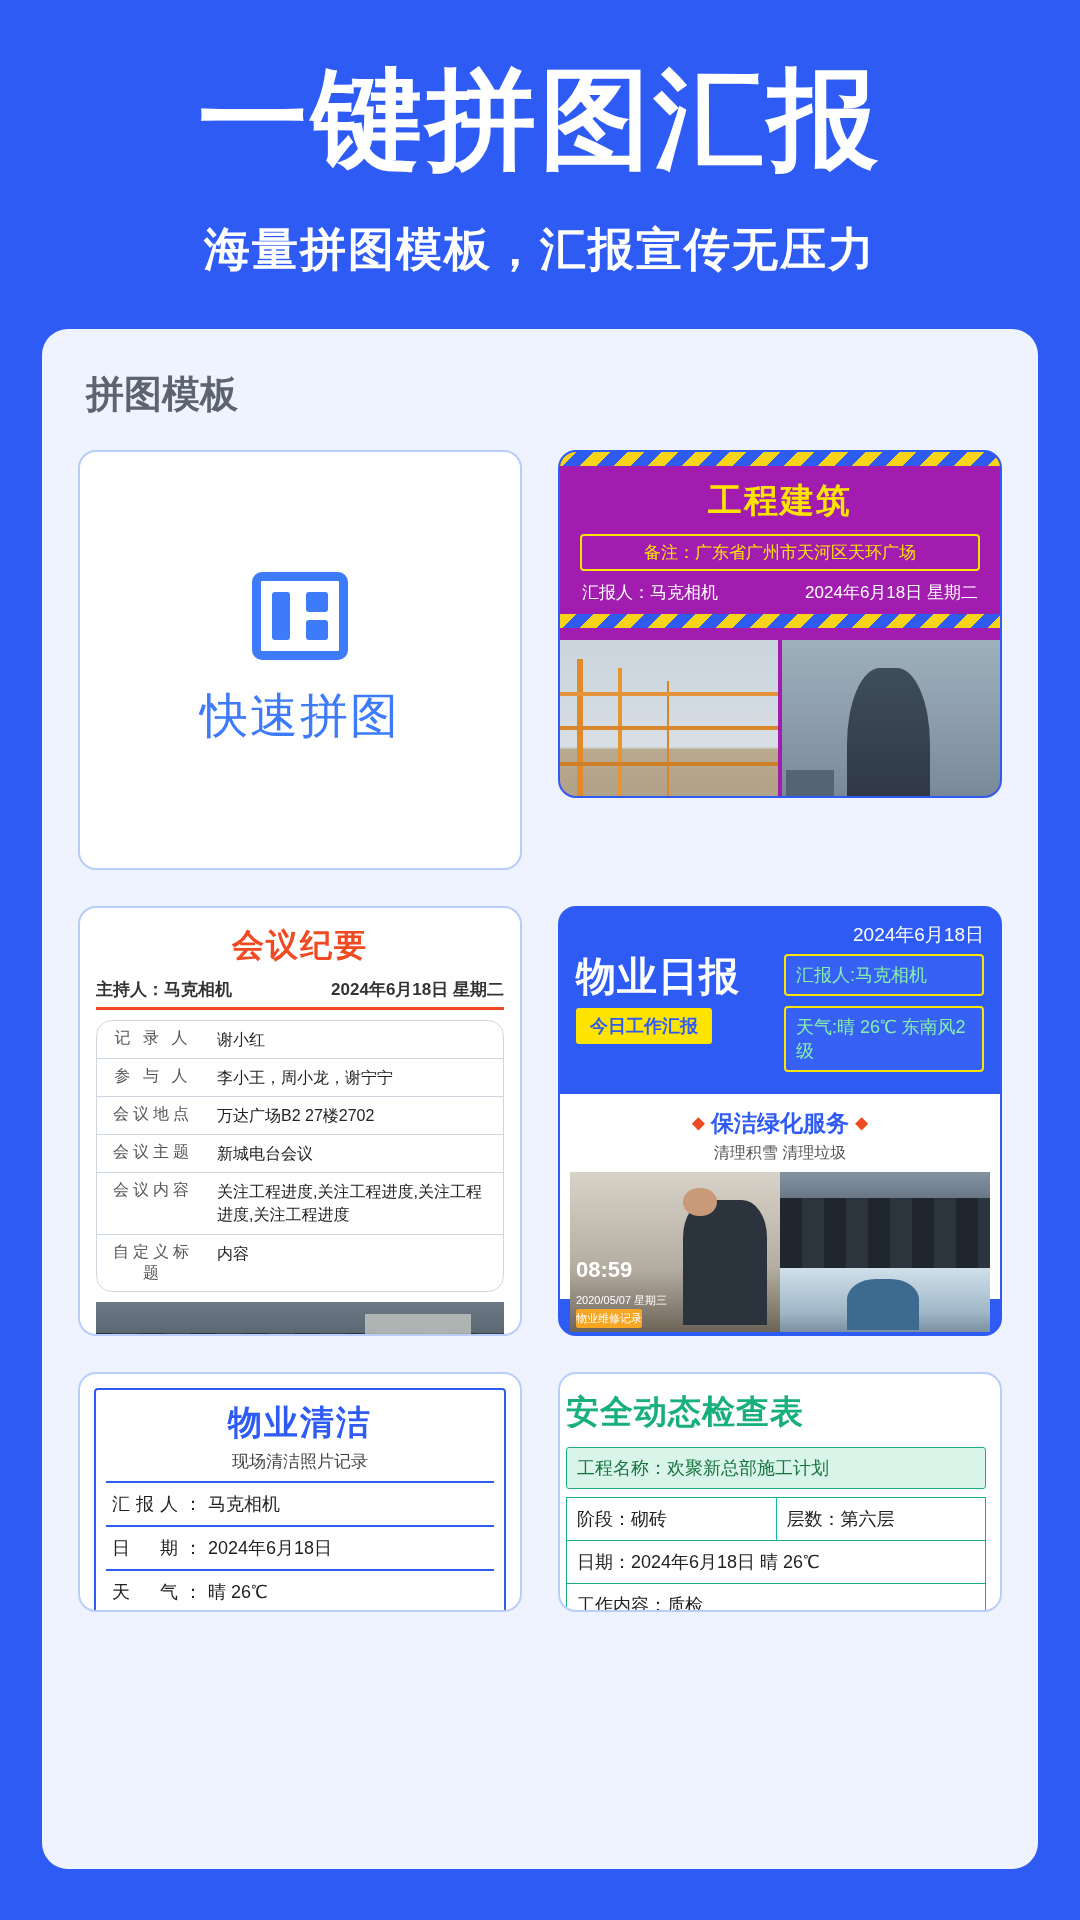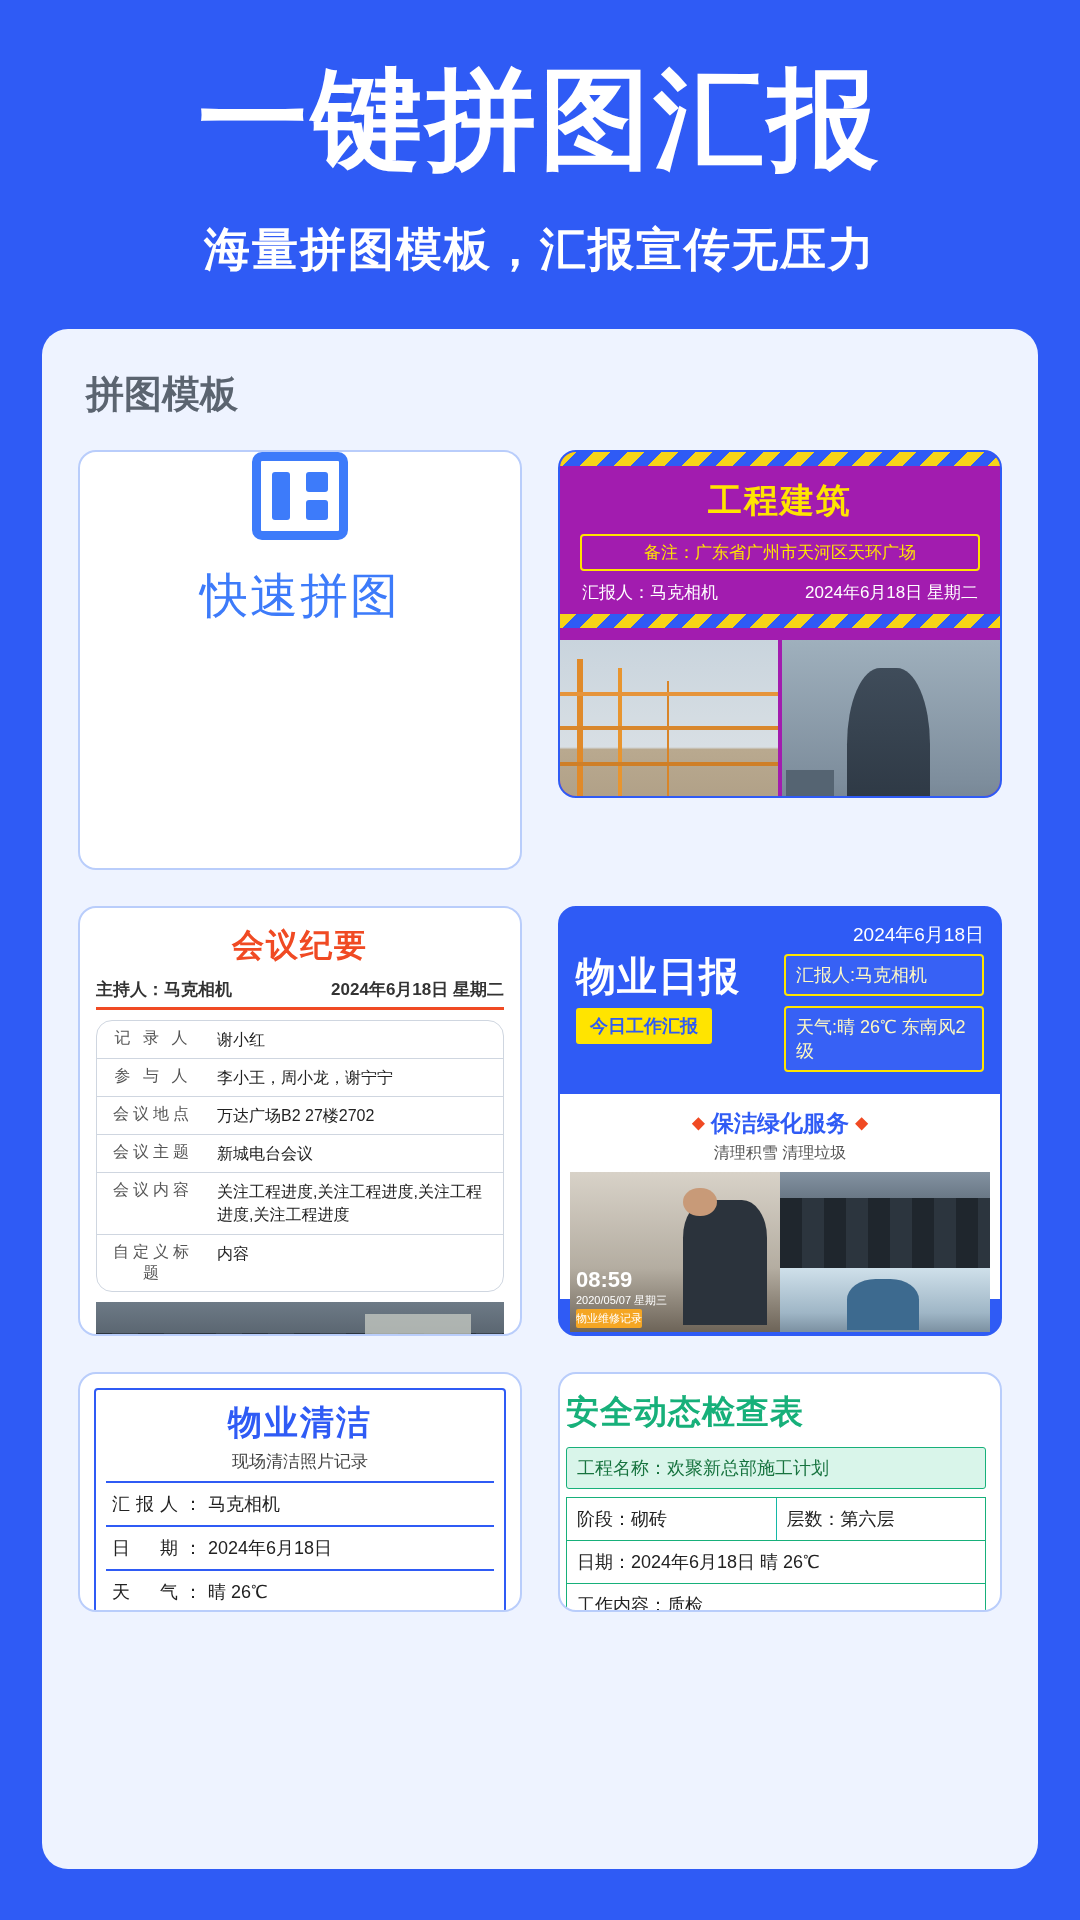--- a/index.html
+++ b/index.html
@@ -53,21 +53,21 @@
     border: 2px solid #b9cdfb;
     border-radius: 18px;
     overflow: hidden;
     position: relative;
   }
 
   
   .card-quick {
     height: 420px;
     display: flex; flex-direction: column;
-    align-items: center; 
+    align-items: center; justify-content: center;
     gap: 24px;
   }
   .quick-icon { width: 96px; height: 88px; position: relative; }
   .quick-icon .frame {
     position: absolute; inset: 0;
     border: 9px solid #3d7bfa; border-radius: 10px;
   }
   .quick-icon .bar {
     position: absolute; left: 20px; top: 20px;
     width: 18px; height: 48px; background: #3d7bfa; border-radius: 3px;
@@ -178,21 +178,21 @@
     line-height: 1.1;
   }
   .daily-tag {
     margin-top: 10px; display: inline-block;
     background: #ffe400; color: #2f5bf5; font-size: 18px; font-weight: bold;
     padding: 6px 14px; border-radius: 3px;
   }
   .daily-right { flex: 1; }
   .daily-box {
     border: 2px solid #ffe400; border-radius: 4px;
-    color: #fef9c3; font-size: 18px; padding: 7px 10px; margin-bottom: 10px;
+    color: #86efac; font-size: 18px; padding: 7px 10px; margin-bottom: 10px;
     background: rgba(255,255,255,0.04);
   }
   .daily-white { background: #ffffff; padding: 14px 10px 0 10px; }
   .daily-sec {
     color: #2f5bf5; font-size: 23px; font-weight: bold; text-align: center;
   }
   .daily-sec .dia { color: #f04a23; font-size: 16px; vertical-align: 3px; }
   .daily-subsec { text-align: center; color: #555; font-size: 16px; margin-top: 4px; }
   .daily-photos {
     margin-top: 8px; display: grid;
@@ -223,21 +223,21 @@
   .photo-hosp {
     background: linear-gradient(180deg,#cfe0ea 0%,#9fb6c6 70%,#7b90a1 100%);
     position: relative; overflow: hidden;
   }
   .photo-hosp::before {
     content:""; position:absolute; left:32%; top:18%; width:34%; height:80%;
     background:#3d6a8f; border-radius: 40% 40% 0 0;
   }
   .ts-block { position: absolute; left: 6px; bottom: 24px; color: #fff; }
   .ts-time { font-size: 22px; font-weight: bold; line-height: 1; }
-  .ts-date { font-size: 11px; margin-top: 2px; text-align: center; }
+  .ts-date { font-size: 11px; margin-top: 12px; text-align: center; }
   .ts-tag {
     position: absolute; left: 6px; bottom: 4px;
     background: #f5a623; color: #fff; font-size: 11px; padding: 2px 0; border-radius: 2px;
   }
 
   
   .card-clean { height: 240px; padding: 14px; }
   .clean-inner { border: 2px solid #2f5bf5; border-radius: 4px; padding: 10px 10px 0 10px; }
   .clean-title {
     color: #2f5bf5; font-size: 34px; font-weight: bold; text-align: center; letter-spacing: 2px;

